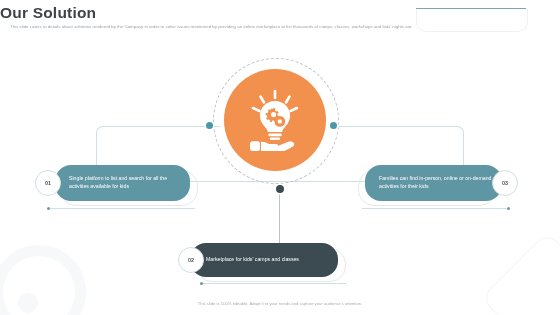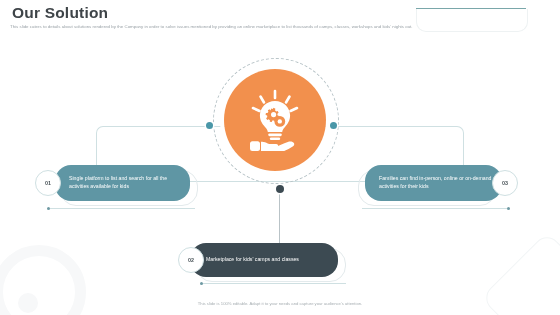--- a/index.html
+++ b/index.html
@@ -63,21 +63,21 @@
     width: 92px;
     height: 92px;
     border: 1px solid #f2f5f6;
     border-radius: 14px;
     transform: rotate(45deg);
   }
 
   
   .title {
     position: absolute;
-    left: 12px;
+    left: 0;
     top: 4px;
     font-size: 15.5px;
     font-weight: bold;
     color: #3e4448;
     letter-spacing: .2px;
   }
   .subtitle {
     position: absolute;
     left: 10px;
     top: 24px;

